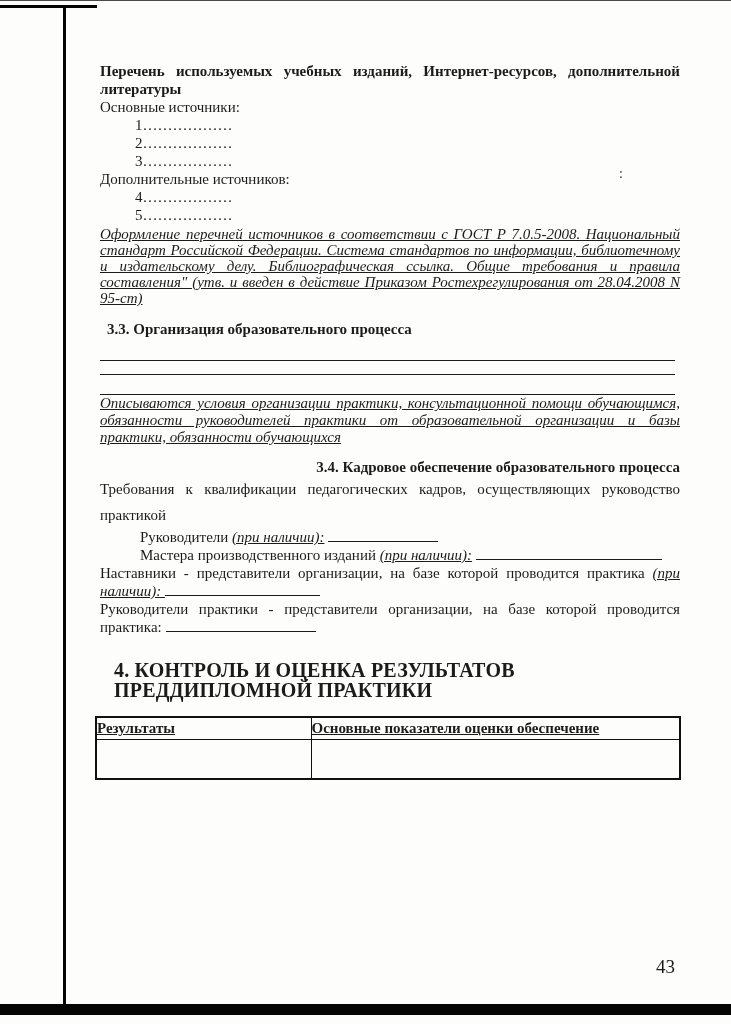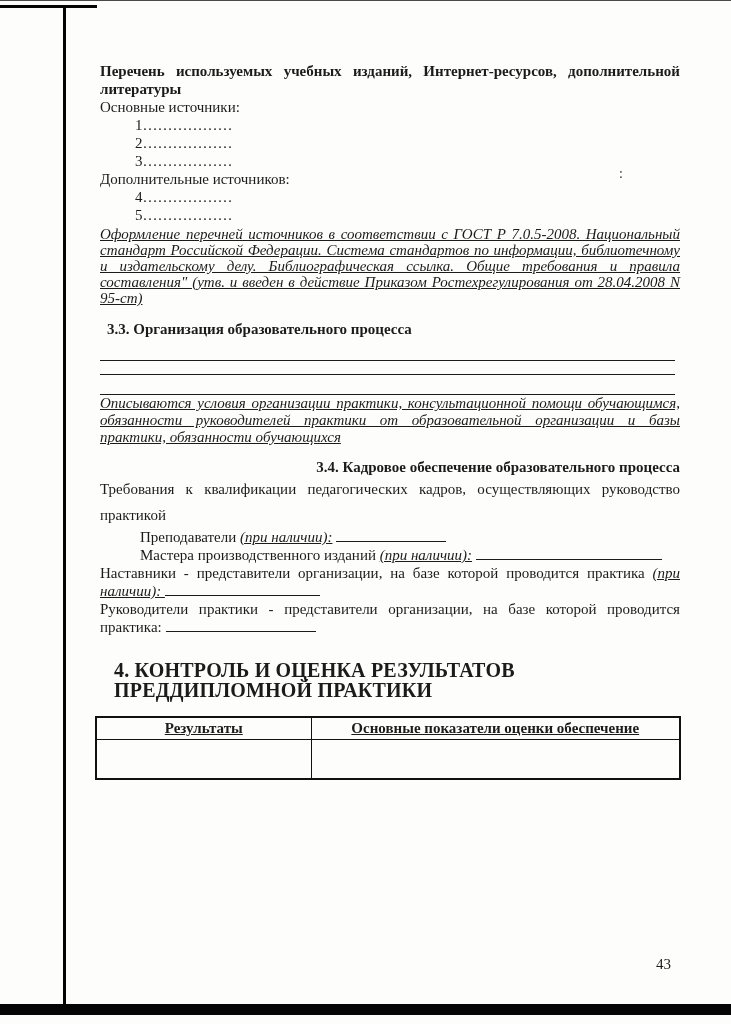--- a/index.html
+++ b/index.html
@@ -51,28 +51,28 @@
   }
   table.results {
     margin-top:16px; margin-left:-5px;
     width:586px; border-collapse:collapse;
     border:2px solid #111;
   }
   table.results th, table.results td {
     border:1px solid #111;
   }
   table.results th {
-    font-size:15px; font-weight:bold; text-align:center;
-    height:22px; text-decoration:underline; padding:0 16px;
+    font-size:15px; font-weight:bold; text-align:left;
+    height:22px; text-decoration:underline; padding:0 0;
   }
   table.results td { height:40px; }
   .col-results { width:215px; }
   .page-number {
     position:absolute; left:656px; top:956px;
-    font-size:15px; color:#1b1b1b;
+    font-size:19px; color:#1b1b1b;
   }
 </style>
 </head>
 <body>
 
 <div class="page">
 
   <div class="a-top-thin"></div>
   <div class="artifact a-top-left"></div>
   <div class="artifact a-left-bar"></div>
@@ -93,21 +93,21 @@
 
     <p class="bold h33">3.3. Организация образовательного процесса</p>
     <div class="rule rule1"></div>
     <div class="rule rule2"></div>
     <div class="rule rule3"></div>
     <p class="italic justify org-note">Описываются условия организации практики, консультационной помощи обучающимся, обязанности руководителей практики от образовательной организации и базы практики, обязанности обучающихся</p>
 
     <p class="bold h34">3.4. Кадровое обеспечение образовательного процесса</p>
     <p class="justify staff-intro">Требования к квалификации педагогических кадров, осуществляющих руководство практикой</p>
 
-    <p class="indent40"><span>Преподаватели </span><span class="italic">(при наличии):</span> <span class="fill fill-a"></span></p>
+    <p class="indent40"><span>Руководители </span><span class="italic">(при наличии):</span> <span class="fill fill-a"></span></p>
 
     <p class="indent40"><span>Мастера производственного изданий </span><span class="italic">(при наличии):</span> <span class="fill fill-b"></span></p>
 
     <p class="justify"><span>Наставники - представители организации, на базе которой проводится практика </span><span class="italic">(при наличии): </span> <span class="fill fill-d"></span></p>
 
     <p class="justify"><span>Руководители практики - представители организации, на базе которой проводится практика: </span><span class="fill fill-c"></span></p>
 
     <p class="bold h4">4. КОНТРОЛЬ И ОЦЕНКА РЕЗУЛЬТАТОВ ПРЕДДИПЛОМНОЙ ПРАКТИКИ</p>
 
     <table class="results">

